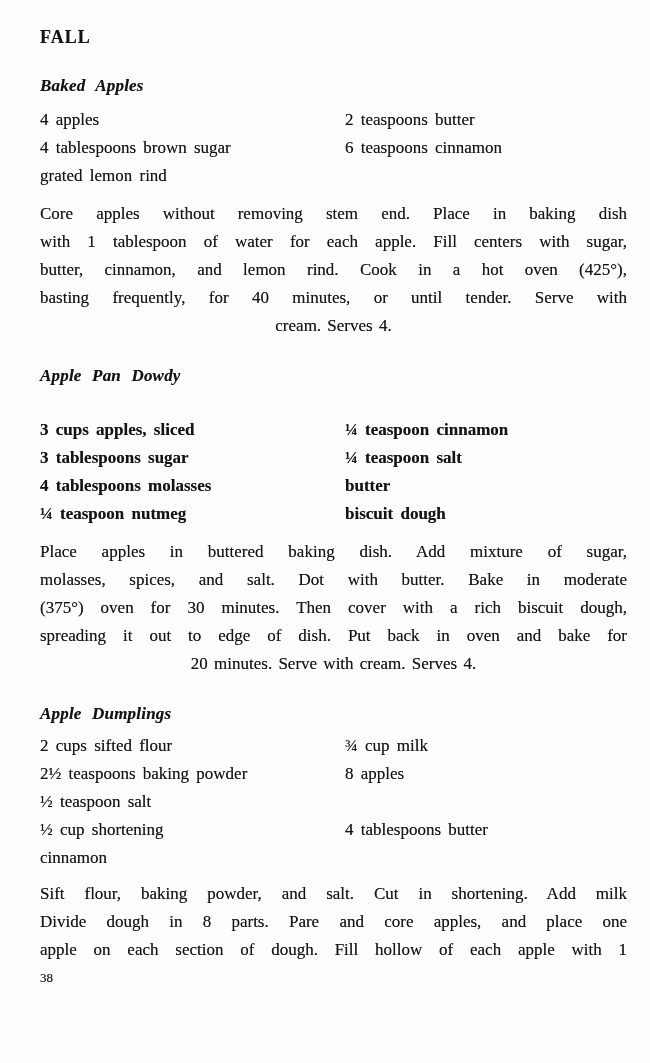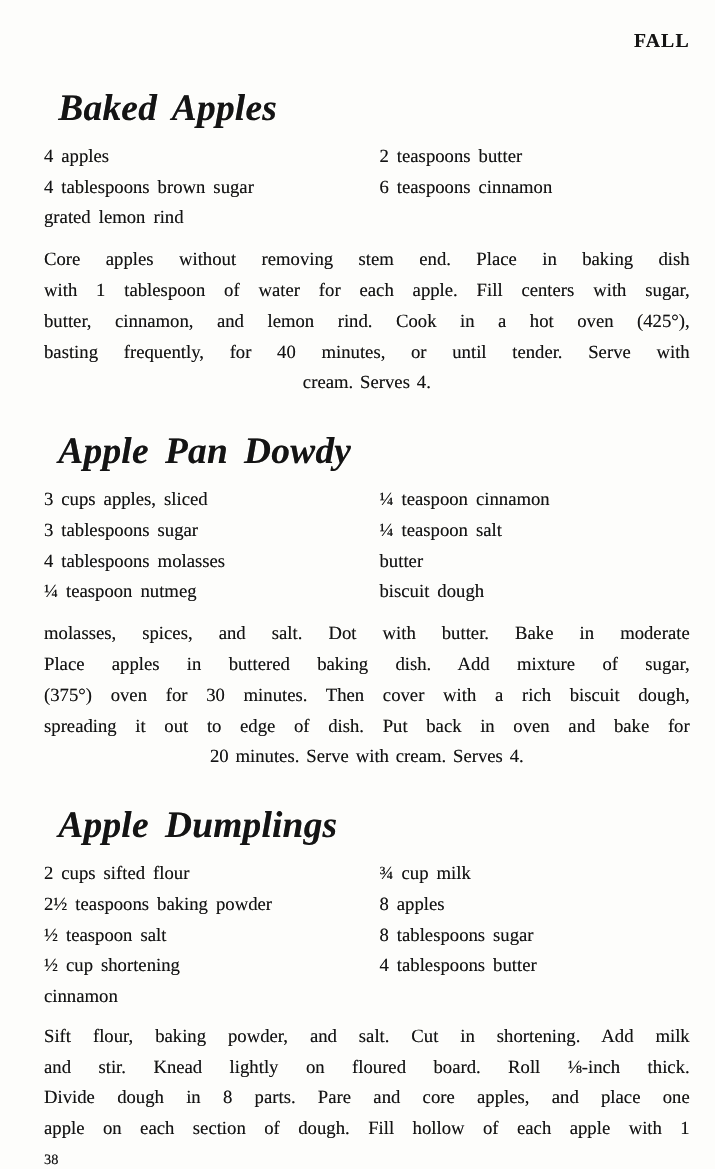--- a/index.html
+++ b/index.html
@@ -18,46 +18,45 @@
     box-sizing: border-box;
     width: 650px;
     height: 1063px;
     background: #fdfdfb;
     padding: 26px 23px 0 40px;
     display: flex;
     flex-direction: column;
     text-shadow: 0 0 0.5px rgba(20,20,20,0.55);
   }
   .running-head {
-    text-align: right;
     font-size: 18px;
     line-height: 22px;
     letter-spacing: 1px;
     font-weight: bold;
   }
   section { display: block; }
   .sec-1 { padding-top: 22px; }
   .sec-2 { padding-top: 20px; }
   .sec-3 { padding-top: 20px; }
   .recipe-title {
-    margin: 13px;
+    margin: 0;
     font-style: italic;
     font-weight: bold;
-    font-size: 34px;
+    font-size: 17px;
     line-height: 32px;
     word-spacing: 6px;
     letter-spacing: 0.2px;
   }
   .ing {
     font-size: 17px;
     line-height: 28px;
     word-spacing: 3px;
   }
   .ing-1 { margin-top: 4px; }
-  .ing-2 { margin-top: 0; }
+  .ing-2 { margin-top: 24px; font-weight: bold; }
   .ing-3 { margin-top: 2px; }
   .ing-row { display: flex; align-items: flex-end; }
   .col-l { width: 305px; flex: 0 0 305px; }
   .col-r { flex: 1; }
   .ing-center {
     text-align: left;
     padding-right: 130px;
   }
   .para {
     font-size: 17px;
@@ -120,52 +119,50 @@
       <div class="ing-row">
         <span class="col-l">4 tablespoons molasses</span>
         <span class="col-r">butter</span>
       </div>
       <div class="ing-row">
         <span class="col-l">¼ teaspoon nutmeg</span>
         <span class="col-r">biscuit dough</span>
       </div>
     </div>
     <div class="para para-2">
+      <div class="jline">Place apples in buttered baking dish. Add mixture of sugar,</div>
       <div class="jline">molasses, spices, and salt. Dot with butter. Bake in moderate</div>
-      <div class="jline">Place apples in buttered baking dish. Add mixture of sugar,</div>
       <div class="jline">(375°) oven for 30 minutes. Then cover with a rich biscuit dough,</div>
       <div class="jline">spreading it out to edge of dish. Put back in oven and bake for</div>
       <div class="lastline">20 minutes. Serve with cream. Serves 4.</div>
     </div>
   </section>
 
   <section class="sec-3">
     <h2 class="recipe-title">Apple Dumplings</h2>
     <div class="ing ing-3">
       <div class="ing-row">
         <span class="col-l">2 cups sifted flour</span>
         <span class="col-r">¾ cup milk</span>
       </div>
       <div class="ing-row">
         <span class="col-l">2½ teaspoons baking powder</span>
         <span class="col-r">8 apples</span>
       </div>
       <div class="ing-row">
         <span class="col-l">½ teaspoon salt</span>
-        <span class="col-r">8 tablespoons sugar</span>
       </div>
       <div class="ing-row">
         <span class="col-l">½ cup shortening</span>
         <span class="col-r">4 tablespoons butter</span>
       </div>
       <div class="ing-center">cinnamon</div>
     </div>
     <div class="para para-3">
       <div class="jline">Sift flour, baking powder, and salt. Cut in shortening. Add milk</div>
-      <div class="jline">and stir. Knead lightly on floured board. Roll ⅛-inch thick.</div>
       <div class="jline">Divide dough in 8 parts. Pare and core apples, and place one</div>
       <div class="jline">apple on each section of dough. Fill hollow of each apple with 1</div>
     </div>
   </section>
 
   <div class="page-number">38</div>
 
 </div>
 
 </body></html>

